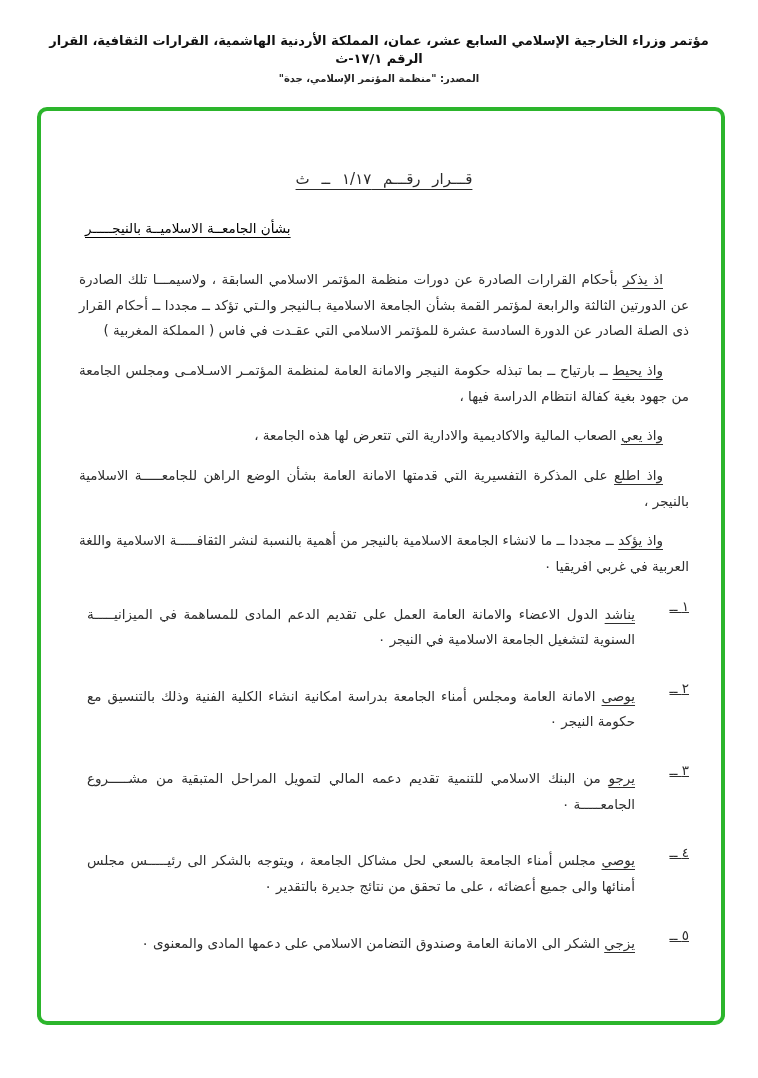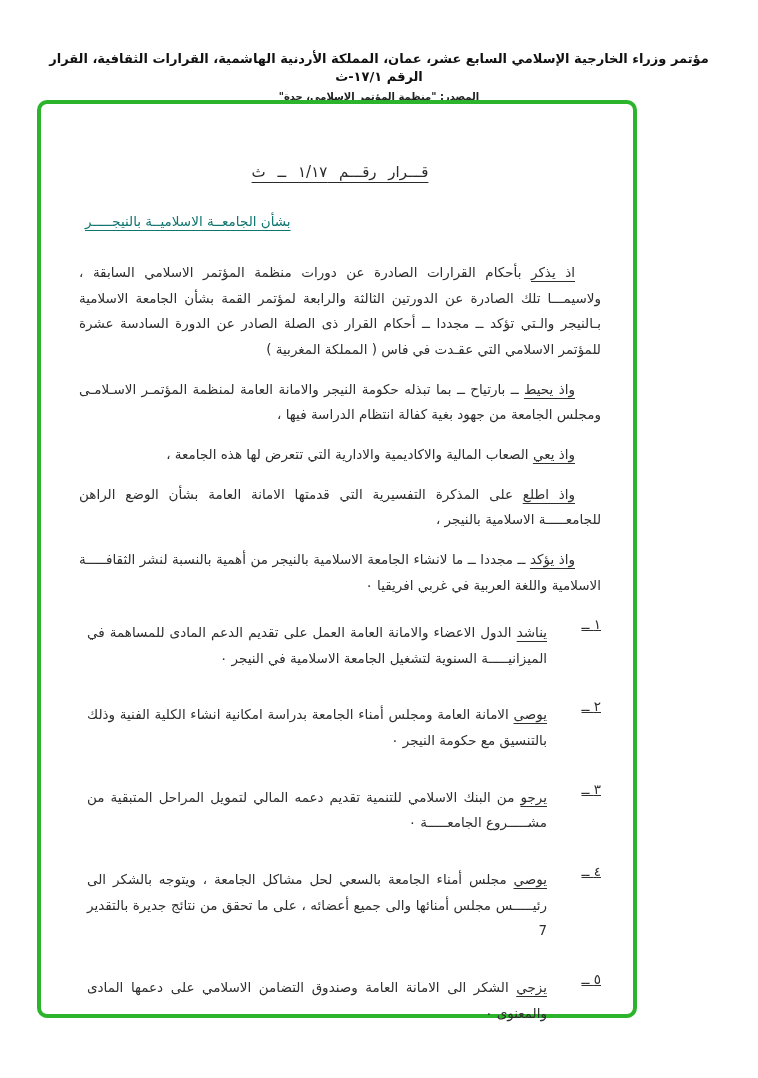--- a/index.html
+++ b/index.html
@@ -12,36 +12,35 @@
       direction: rtl;
       overflow: hidden;
       position: relative;
       color: #1b1b1b;
     }
     .top-header {
       text-align: center;
       font-weight: bold;
       font-size: 13px;
       color: #111111;
-      padding: 22px 34px 0 34px;
+      padding: 32px 34px 0 34px;
       line-height: 1.35;
-      margin-top: 28px;
     }
     .source-line {
       text-align: center;
       font-weight: bold;
       font-size: 10px;
       color: #222222;
       margin-top: 6px;
     }
     .frame {
       position: absolute;
-      top: 100px;
+      top: 107px;
       left: 37px;
-      width: 600px;
+      width: 688px;
       height: 918px;
       border: 4px solid #2cb52c;
       border-radius: 10px;
       background: #ffffff;
     }
     .doc {
       padding: 42px 32px 0 38px;
       color: #2e2e2e;
       font-size: 13.5px;
       line-height: 1.9;
@@ -52,21 +51,21 @@
       word-spacing: 7px;
       margin: 12px 0 22px 0;
       color: #2a2a2a;
       text-decoration: underline;
       text-underline-offset: 5px;
     }
     .doc-subtitle {
       text-align: left;
       font-size: 13.5px;
       margin: 0 10px 26px 6px;
-      color: #0f766e;
+      color: #000000;
       display: block;
     }
     .doc-subtitle .u,
     .lead {
       text-decoration: underline;
       text-underline-offset: 4px;
       text-decoration-thickness: 1px;
     }
     .clause {
       margin: 0 0 14px 0;
@@ -152,21 +151,21 @@
         <p class="item-body">
           <span class="lead">يرجو</span>
           <span>من البنك الاسلامي للتنمية تقديم دعمه المالي لتمويل المراحل المتبقية من مشـــــروع الجامعـــــة ٠</span>
         </p>
       </div>
 
       <div class="item">
         <span class="item-num">٤ ــ</span>
         <p class="item-body">
           <span class="lead">يوصي</span>
-          <span>مجلس أمناء الجامعة بالسعي لحل مشاكل الجامعة ، ويتوجه بالشكر الى رئيـــــس مجلس أمنائها والى جميع أعضائه ، على ما تحقق من نتائج جديرة بالتقدير 7</span>
+          <span>مجلس أمناء الجامعة بالسعي لحل مشاكل الجامعة ، ويتوجه بالشكر الى رئيـــــس مجلس أمنائها والى جميع أعضائه ، على ما تحقق من نتائج جديرة بالتقدير ٠</span>
         </p>
       </div>
 
       <div class="item">
         <span class="item-num">٥ ــ</span>
         <p class="item-body">
           <span class="lead">يزجي</span>
           <span>الشكر الى الامانة العامة وصندوق التضامن الاسلامي على دعمها المادى والمعنوى ٠</span>
         </p>
       </div>

